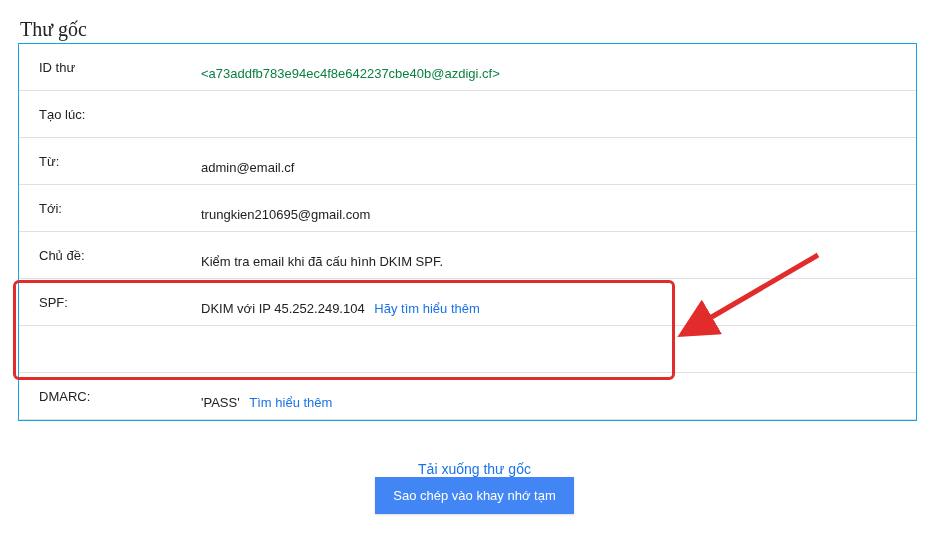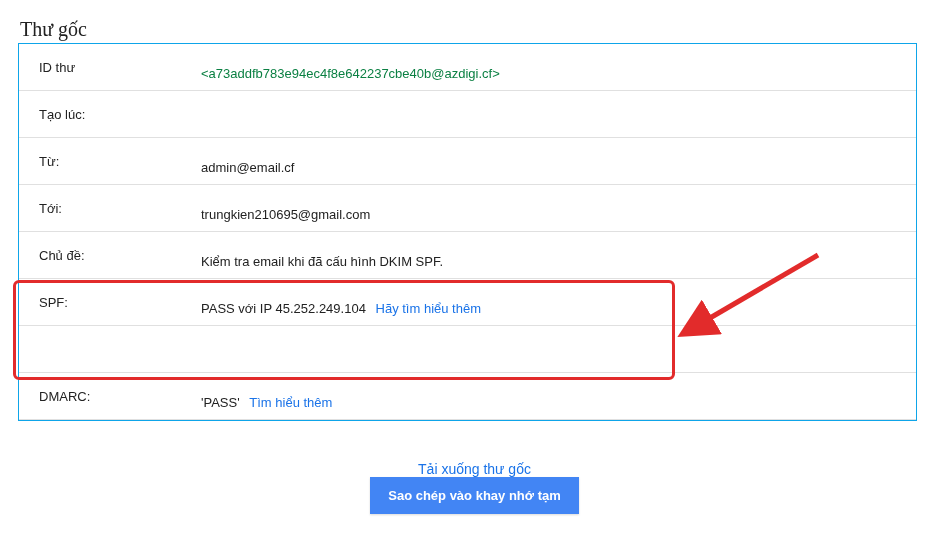--- a/index.html
+++ b/index.html
@@ -70,21 +70,21 @@
     color: #1a73e8;
     font-size: 14px;
     cursor: pointer;
   }
   .copy-btn {
     background: #4285f4;
     color: #fff;
     border: none;
     padding: 11px 18px;
     font-size: 13px;
-    font-weight: 700;
+    font-weight: 400;
     cursor: pointer;
     box-shadow: 0 1px 2px rgba(0,0,0,0.15);
   }
 </style>
 </head>
 <body>
 
 <h1 class="title">Thư gốc</h1>
 
 <div class="panel">
@@ -109,21 +109,21 @@
   </div>
 
   <div class="row">
     <div class="label">Chủ đề:</div>
     <div class="value">Kiểm tra email khi đã cấu hình DKIM SPF.</div>
   </div>
 
   <div class="row">
     <div class="label">SPF:</div>
     <div class="value">
-      <span>PASS với IP 45.252.249.104</span>
+      <span>DKIM với IP 45.252.249.104</span>
       <span class="link">Hãy tìm hiểu thêm</span>
     </div>
   </div>
 
   <div class="row">
   </div>
 
   <div class="row">
     <div class="label">DMARC:</div>
     <div class="value">

